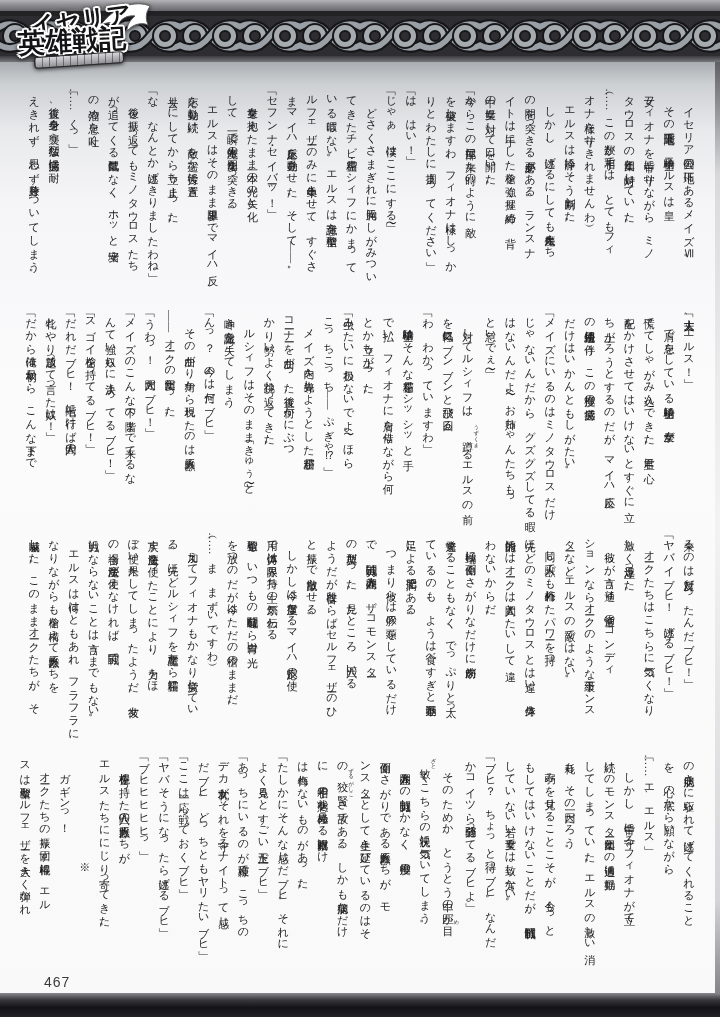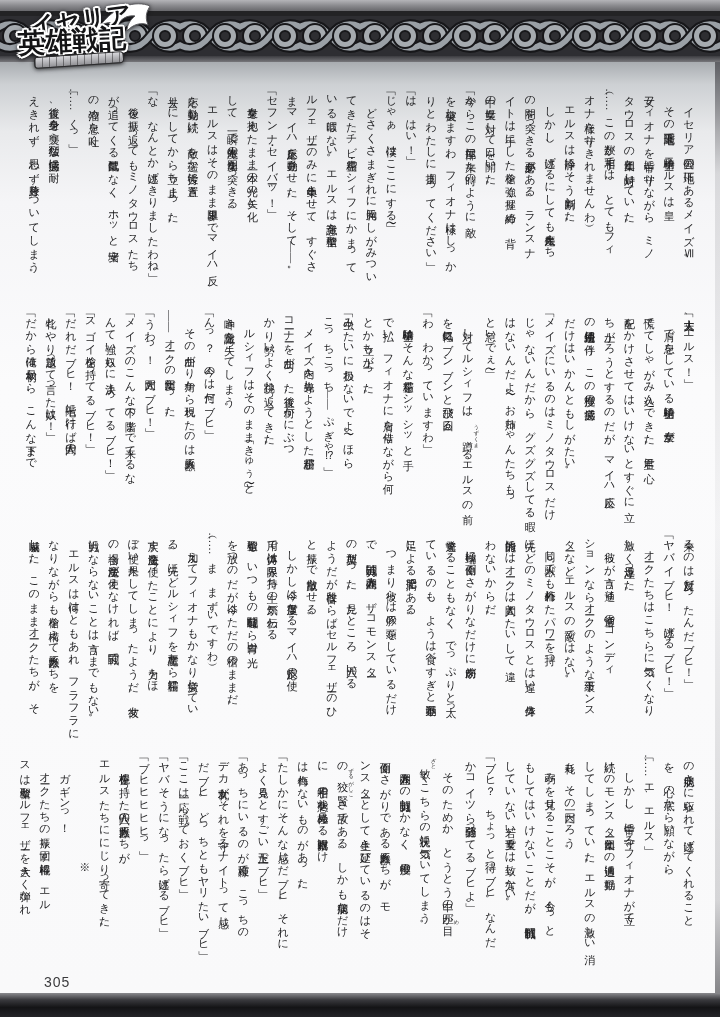--- a/index.html
+++ b/index.html
@@ -237,17 +237,17 @@
       <p class="line">「ヤバそうになったら逃げるブヒ」</p>
       <p class="line">「ブヒヒヒヒヒっ」</p>
       <p class="line">　棍棒を持った六匹の豚獣人たちが、</p>
       <p class="line">エルスたちににじり寄ってきた。</p>
       <p class="line">　　　　　　　　　※</p>
       <p class="line">　ガギンっ！</p>
       <p class="line">　オークたちの振り回す棍棒に、エル</p>
       <p class="line">スは聖槍セルフェザーを大きく弾かれ</p>
     </div>
 
-  <div class="page-number">305</div>
+  <div class="page-number">467</div>
 
   <div class="bottom-band"></div>
 
 </div>
 
 </body></html>

